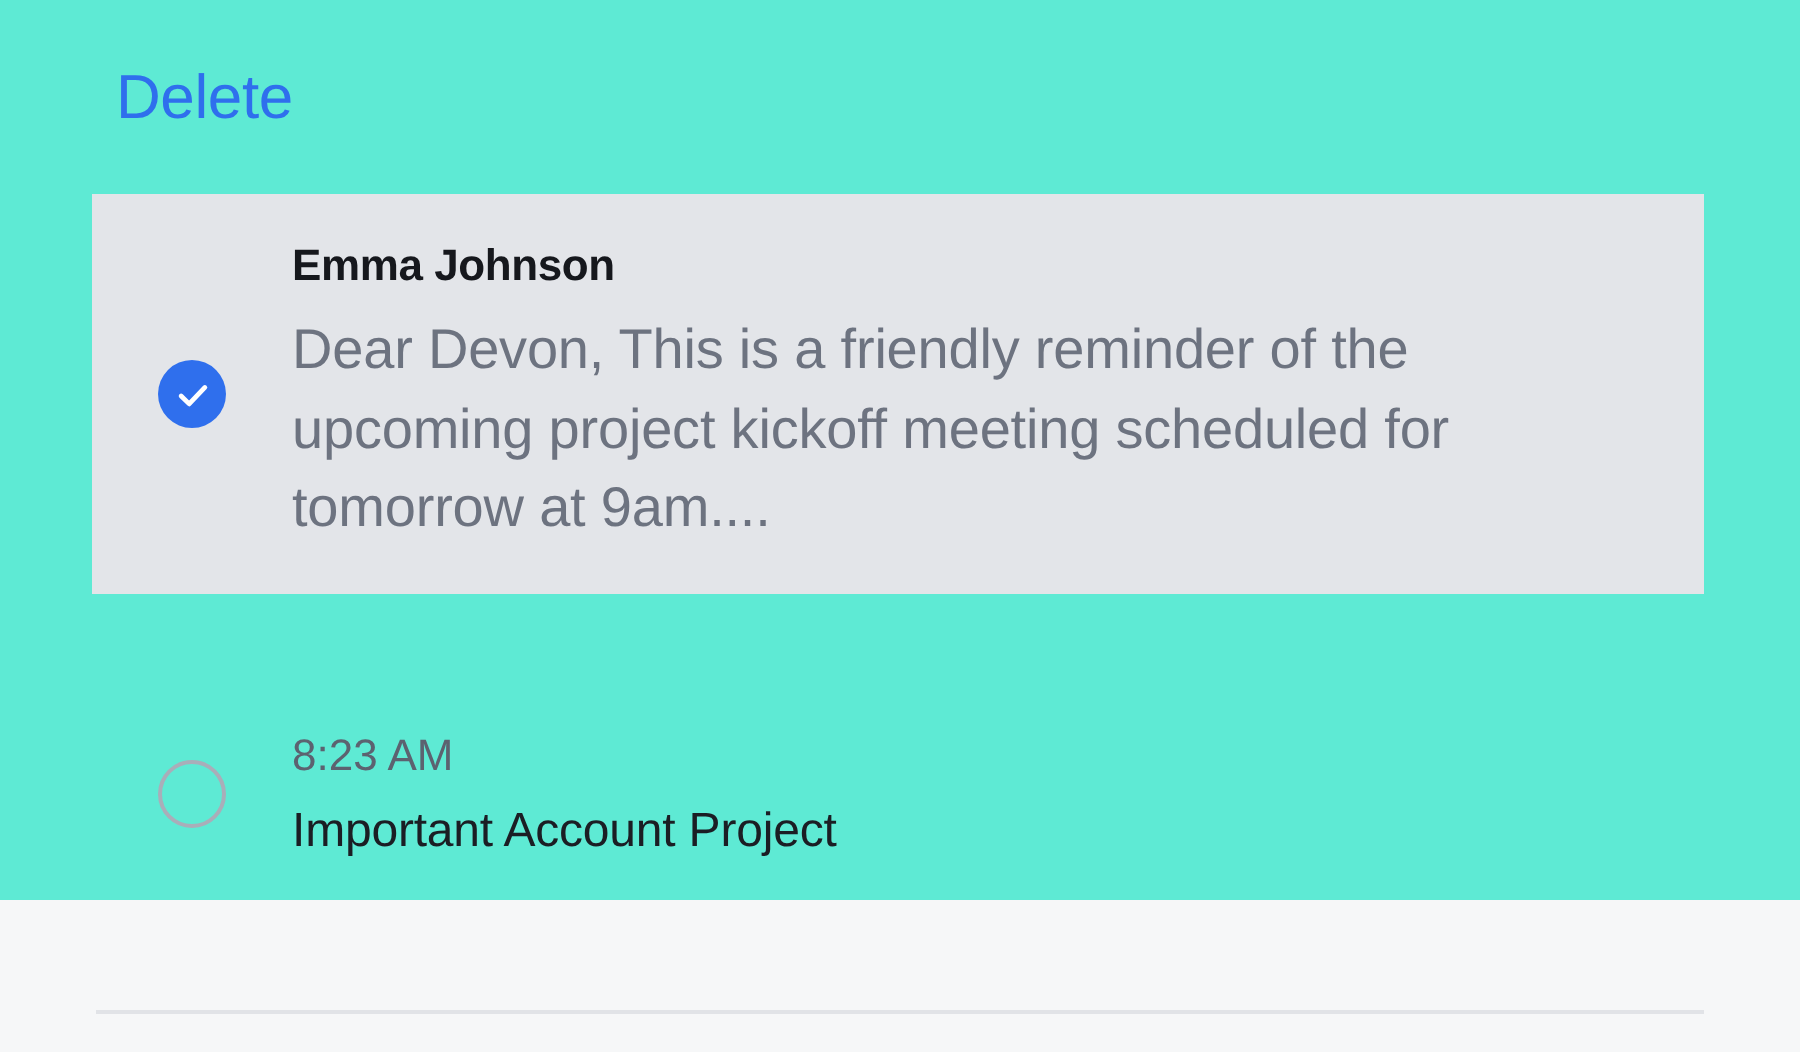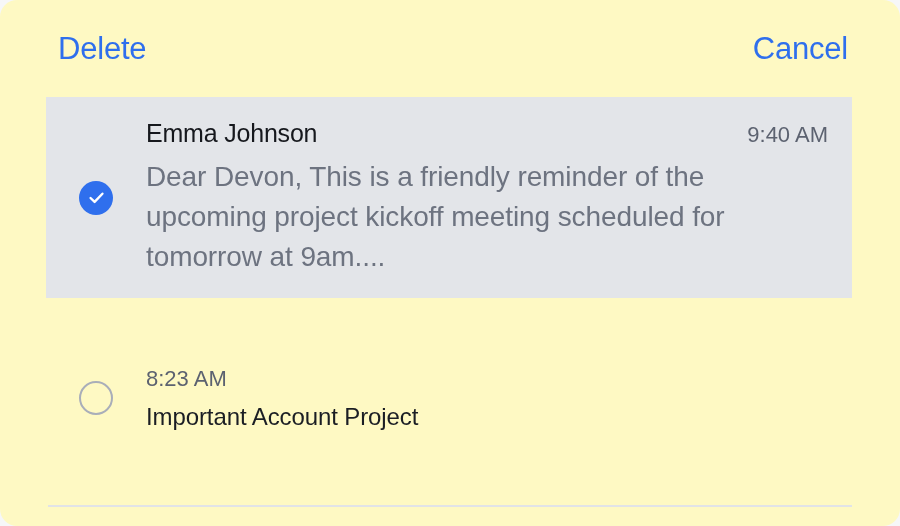--- a/index.html
+++ b/index.html
@@ -13,23 +13,22 @@
 
   body {
     background:#f6f7f8;
     font-family:"Liberation Sans", sans-serif;
     -webkit-font-smoothing:antialiased;
   }
 
   #app {
     position:relative;
     width:900px;
-    height:526px;
-    background:#fef9c3;
-    border-radius:17px;
+    height:450px;
+    background:#5eead4;
   }
 
   
   .toolbar {
     position:absolute;
     top:0; left:0;
     width:900px;
     height:97px;
     display:flex;
     align-items:center;
@@ -122,22 +121,22 @@
   }
 
   .line-top {
     display:flex;
     align-items:baseline;
     justify-content:space-between;
     gap:16px;
   }
 
   .sender {
-    font-size:25px;
-    font-weight:400;
+    font-size:22px;
+    font-weight:700;
     color:#16181d;
     letter-spacing:-0.2px;
     white-space:nowrap;
     overflow:hidden;
     text-overflow:ellipsis;
   }
 
   .time {
     font-size:22px;
     font-weight:400;
@@ -175,40 +174,38 @@
     background:#e1e3e7;
   }
 </style>
 </head>
 <body>
 
 <div id="app">
 
   <div class="toolbar">
     <button class="toolbar-btn left">Delete</button>
-    <button class="toolbar-btn right">Cancel</button>
   </div>
 
   <div class="list">
 
     <div class="row selected">
       <div class="row-inner">
 
         <div class="check-col">
           <span class="check on">
             <svg width="19" height="19" viewBox="0 0 24 24" aria-hidden="true">
               <path d="M4.5 12.6 L9.6 17.6 L19.5 7.2" fill="none" stroke="#ffffff" stroke-width="3" stroke-linecap="round" stroke-linejoin="round"></path>
             </svg>
           </span>
         </div>
 
         <div class="content">
           <div class="line-top">
             <span class="sender">Emma Johnson</span>
-            <span class="time">9:40 AM</span>
           </div>
           <div class="preview">Dear Devon, This is a friendly reminder of the upcoming project kickoff meeting scheduled for tomorrow at 9am....</div>
         </div>
 
       </div>
     </div>
 
     <div class="row">
       <div class="row-inner">
 

